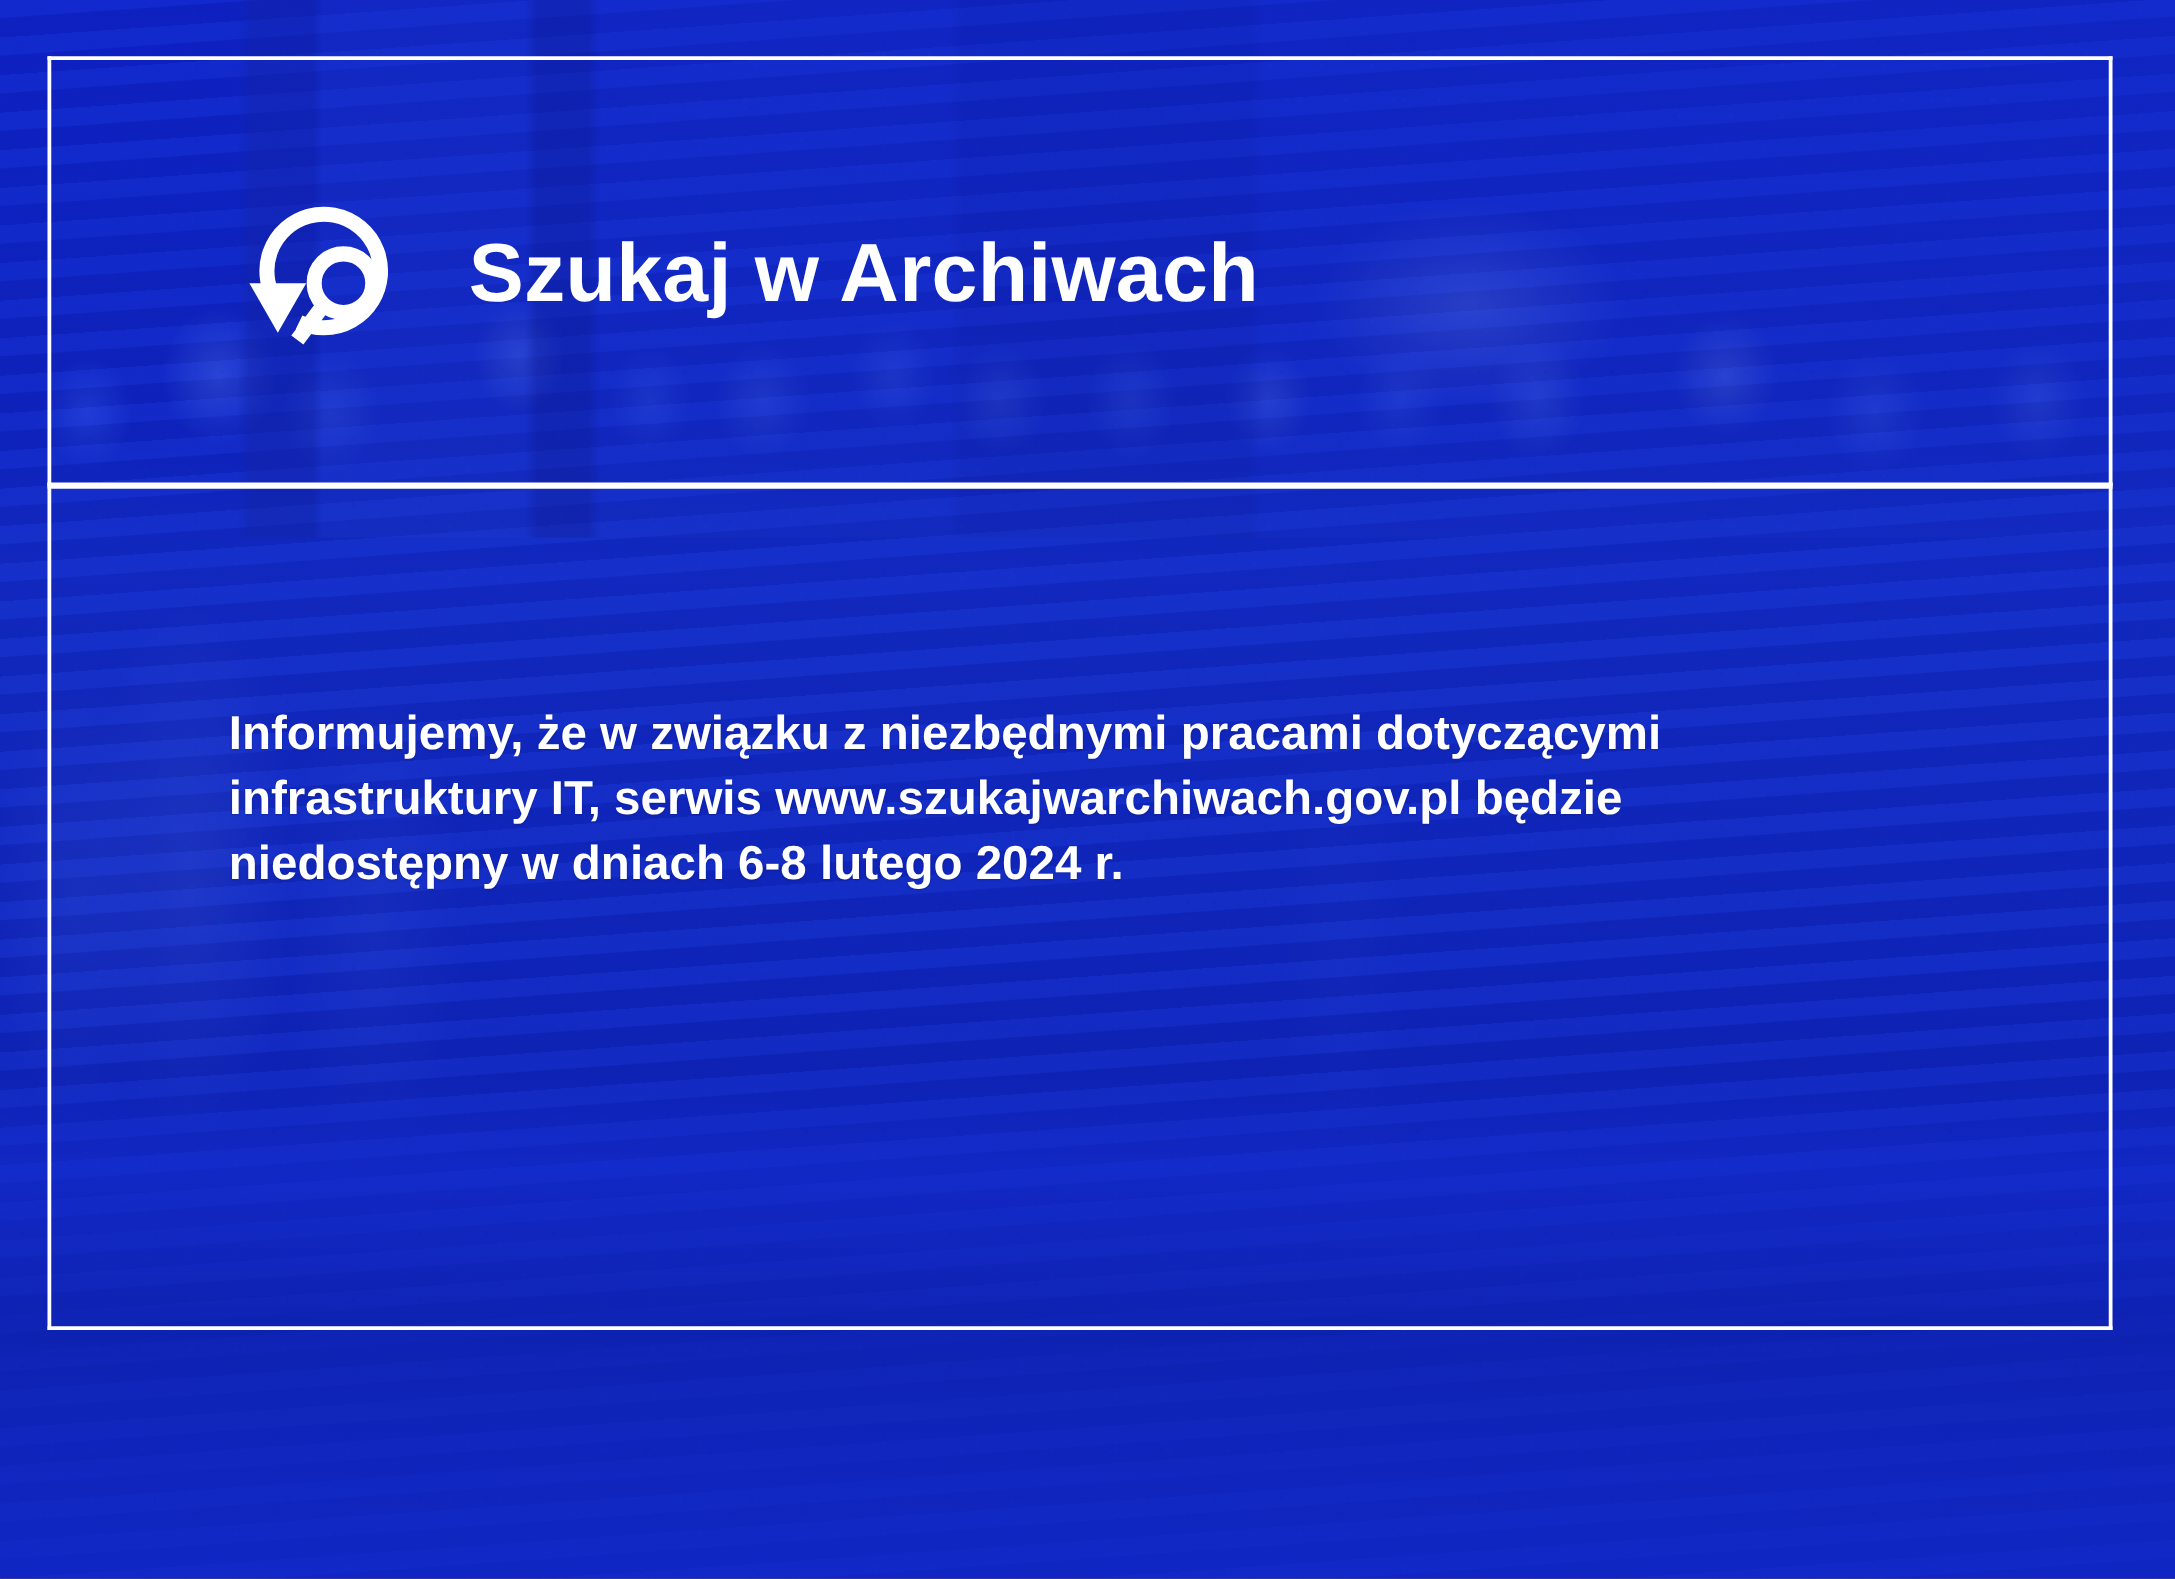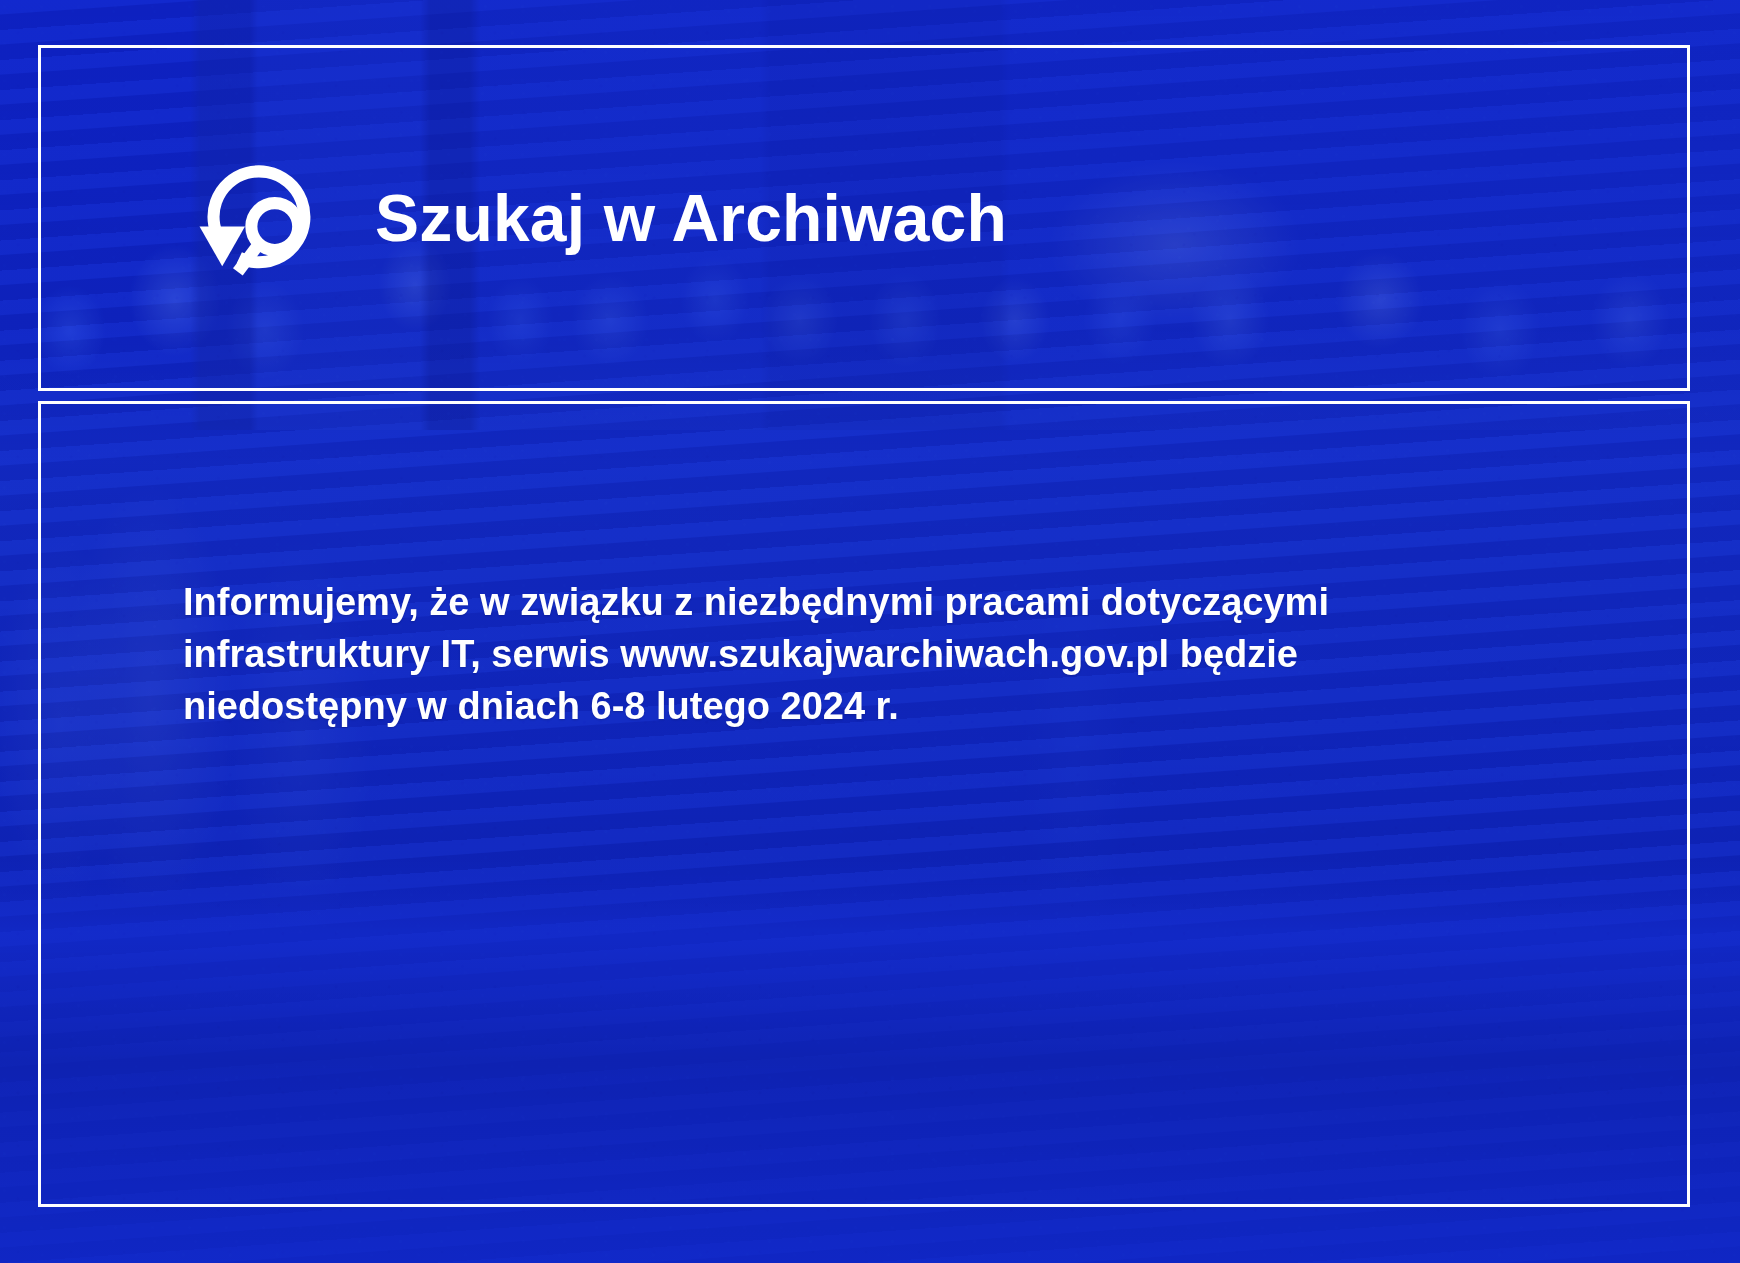--- a/index.html
+++ b/index.html
@@ -162,23 +162,23 @@
     left: 0;
     top: 343px;
     width: 100%;
     height: 3px;
     background: #ffffff;
   }
 
   .frame-body {
     position: absolute;
     left: 0;
-    top: 356px;
+    top: 341px;
     width: 100%;
-    height: 806px;
+    height: 678px;
     box-sizing: border-box;
     border: 3px solid #ffffff;
     border-top: none;
   }
   .frame-body::before {
     content: "";
     position: absolute;
     left: -3px; right: -3px; top: 0;
     height: 3px;
     background: #ffffff;

